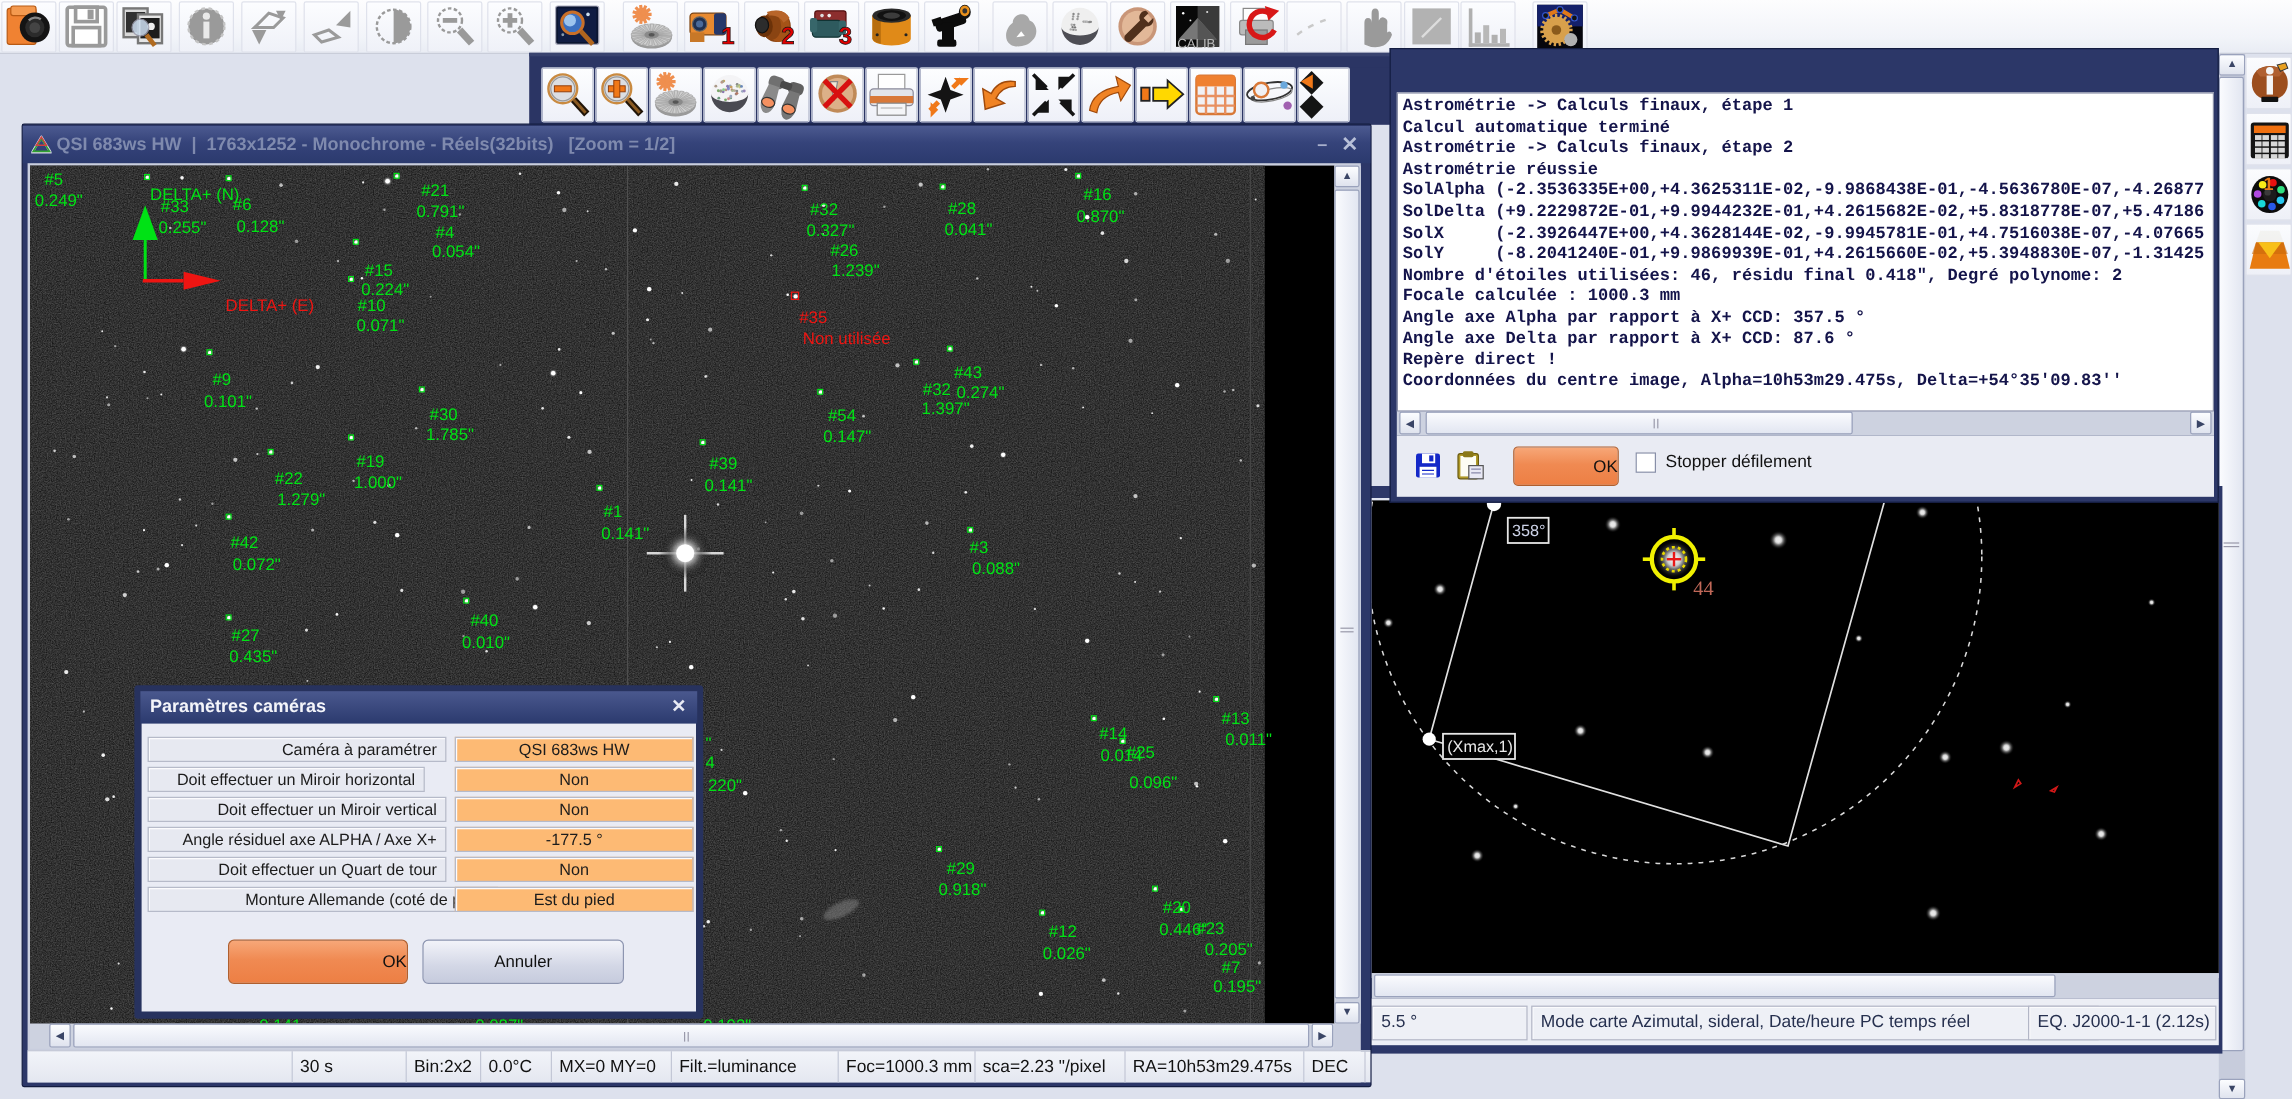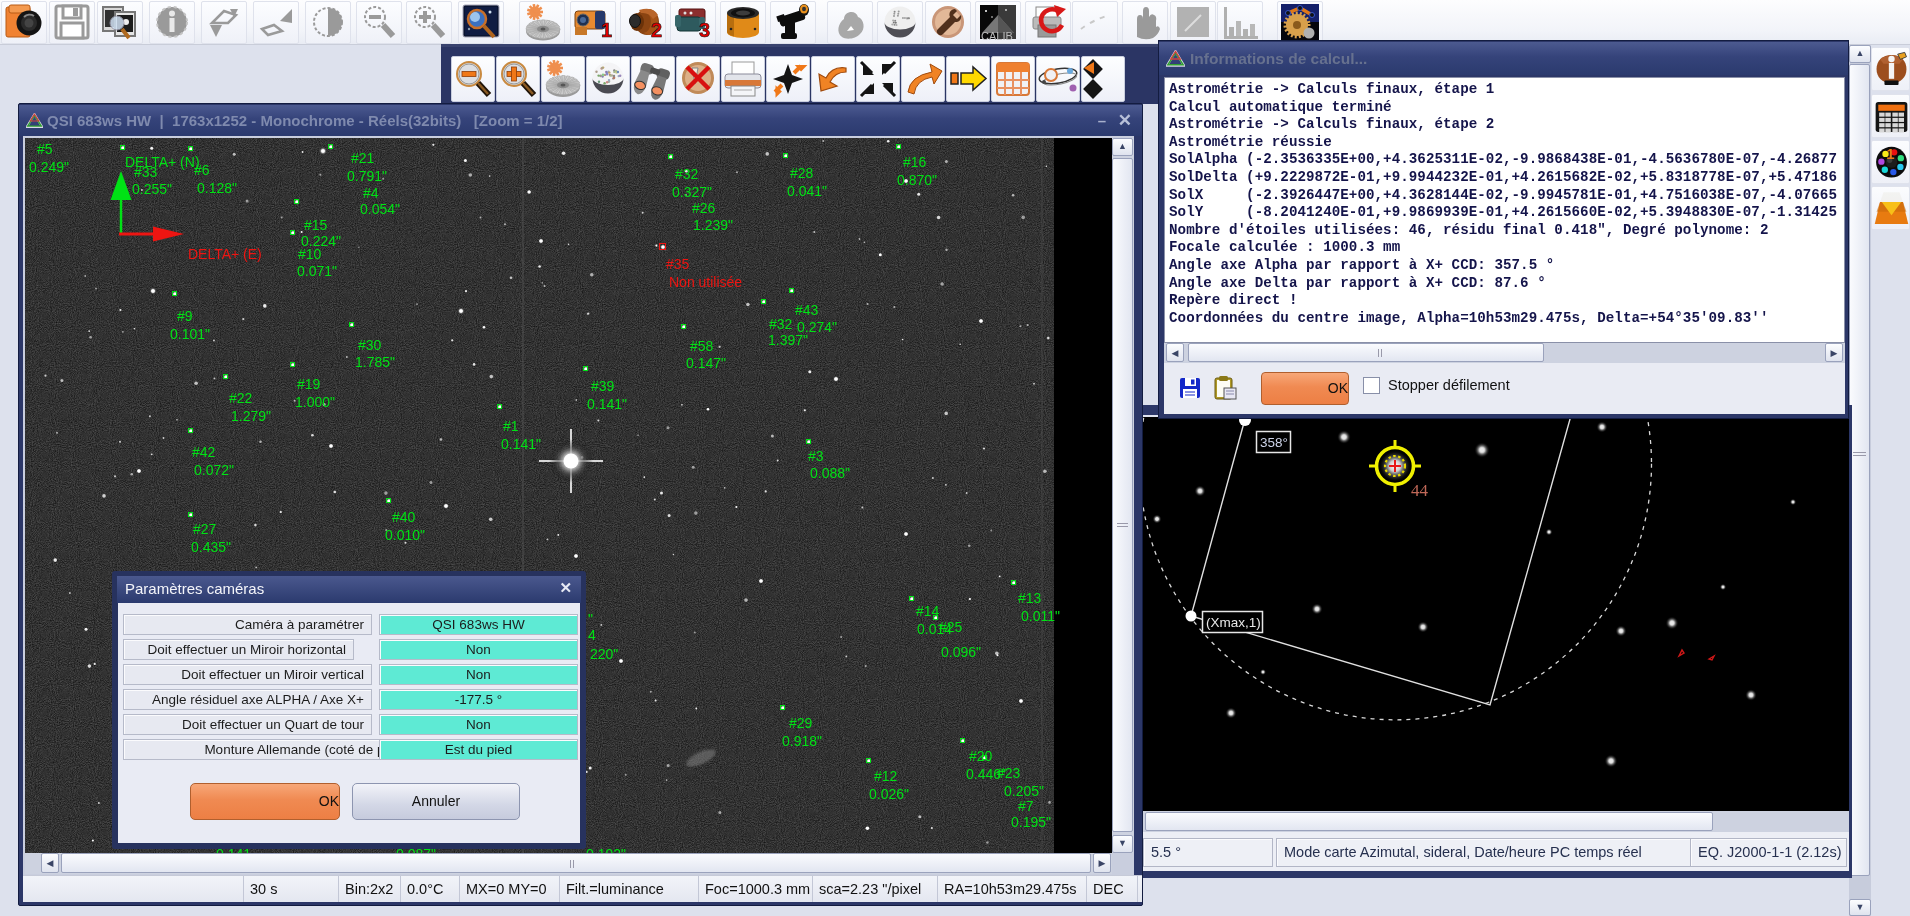--- a/index.html
+++ b/index.html
@@ -25,21 +25,21 @@
 .sbthumb{position:absolute;background:linear-gradient(90deg,#fafbfe,#e2e6f1);border:1px solid #9aa2bc;border-radius:2px}
 .sbthumbh{position:absolute;background:linear-gradient(#fafbfe,#e2e6f1);border:1px solid #9aa2bc;border-radius:2px}
 .titlebar{position:absolute;left:0;right:0;background:linear-gradient(#4c5a90,#35437a 45%,#2b3a6e);
  color:#8d97ba;font-weight:bold;overflow:hidden;white-space:nowrap}
 
 #infotext{position:absolute;font-family:"Liberation Mono",monospace;font-size:14.2px;font-weight:bold;
  color:#14144a;line-height:17.6px;white-space:pre;letter-spacing:0.05px}
 
 .cell-l{position:absolute;background:#e7e9f1;border:1px solid #b6bac9;box-shadow:inset 1px 1px 0 #fbfbfd;
  font-size:13.5px;color:#1c1c1c;text-align:right;padding-right:7px;line-height:19px}
-.cell-r{position:absolute;background:#5eead4;border:1px solid #b6bac9;box-shadow:inset 1px 1px 0 #fbfbfd;
+.cell-r{position:absolute;background:#fdba74;border:1px solid #b6bac9;box-shadow:inset 1px 1px 0 #fbfbfd;
  font-size:13.5px;color:#1c1c1c;text-align:center;line-height:19px}
 .btn-ok{position:absolute;background:linear-gradient(#f7a778,#f08a52 45%,#ed7f44);border:1px solid #b05f2e;border-radius:5px;
  font-size:14px;color:#111;text-align:right}
 .btn-gray{position:absolute;background:linear-gradient(#f2f3f9,#d3d7e6 60%,#c6cbdd);border:1px solid #8d95b0;border-radius:5px;
  font-size:14px;color:#111;text-align:center}
 
 .stat{position:absolute;background:linear-gradient(#f2f4f9,#e4e7f0);border-top:1px solid #c6cad8;font-size:14.5px;color:#111}
 .statcell{position:absolute;top:0;height:100%;border-right:1px solid #c3c7d6;padding:5px 0 0 6px;white-space:nowrap;overflow:hidden}
 .green{color:#00e215;font-size:14px;white-space:nowrap}
 .red{color:#ee1512;font-size:14px;white-space:nowrap}
@@ -1102,21 +1102,21 @@
 <div class="abs green" style="left:667px;top:62px">#26</div>
 <div class="abs green" style="left:668px;top:79px">1.239"</div>
 <div class="abs green" style="left:765px;top:27px">#28</div>
 <div class="abs green" style="left:762px;top:45px">0.041"</div>
 <div class="abs green" style="left:878px;top:16px">#16</div>
 <div class="abs green" style="left:872px;top:34px">0.870"</div>
 <div class="abs green" style="left:770px;top:164px">#43</div>
 <div class="abs green" style="left:772px;top:181px">0.274"</div>
 <div class="abs green" style="left:744px;top:178px">#32</div>
 <div class="abs green" style="left:743px;top:194px">1.397"</div>
-<div class="abs green" style="left:665px;top:200px">#58</div>
+<div class="abs green" style="left:665px;top:200px">#54</div>
 <div class="abs green" style="left:661px;top:217px">0.147"</div>
 <div class="abs green" style="left:783px;top:310px">#3</div>
 <div class="abs green" style="left:785px;top:327px">0.088"</div>
 <div class="abs green" style="left:764px;top:577px">#29</div>
 <div class="abs green" style="left:757px;top:595px">0.918"</div>
 <div class="abs green" style="left:849px;top:630px">#12</div>
 <div class="abs green" style="left:844px;top:648px">0.026"</div>
 <div class="abs green" style="left:944px;top:610px">#20</div>
 <div class="abs green" style="left:941px;top:628px">0.446"</div>
 <div class="abs green" style="left:972px;top:627px">#23</div>
@@ -1160,25 +1160,20 @@
 <div class="statcell" style="left:378px;width:59px">0.0°C</div>
 <div class="statcell" style="left:437px;width:100px">MX=0 MY=0</div>
 <div class="statcell" style="left:537px;width:139px">Filt.=luminance</div>
 <div class="statcell" style="left:676px;width:114px">Foc=1000.3 mm</div>
 <div class="statcell" style="left:790px;width:125px">sca=2.23 "/pixel</div>
 <div class="statcell" style="left:915px;width:149px">RA=10h53m29.475s</div>
 <div class="statcell" style="left:1064px;width:51px">DEC</div>
 </div>
 </div>
     <div class="abs" style="left:1158px;top:40px;width:691px;height:379px;background:#2c3768;border:1px solid #131c40">
-<div class="titlebar" style="top:1px;height:33px;font-size:15.5px;line-height:33px;padding-left:31px;color:#67718f"><svg width="19" height="18" viewBox="0 0 20 18" style="position:absolute;left:7px;top:8px">
-          <path d="M10 1 L19 16 L1 16 Z" fill="none" stroke="#d8d8e8" stroke-width="2.5"></path>
-          <path d="M10 2.5 L18 15 L2 15 Z" fill="none" stroke="#30a030" stroke-width="1.6"></path>
-          <path d="M10 1 L15 9 L5 9 Z" fill="none" stroke="#d04040" stroke-width="1.4"></path>
-        </svg>Informations de calcul...</div>
 <div class="abs" style="left:5px;top:36px;width:681px;height:266px;background:#fff;border:1px solid #8a90a8;overflow:hidden">
 <div id="infotext" style="left:4px;top:3px">Astrométrie -&gt; Calculs finaux, étape 1
 Calcul automatique terminé
 Astrométrie -&gt; Calculs finaux, étape 2
 Astrométrie réussie
 SolAlpha (-2.3536335E+00,+4.3625311E-02,-9.9868438E-01,-4.5636780E-07,-4.26877
 SolDelta (+9.2229872E-01,+9.9944232E-01,+4.2615682E-02,+5.8318778E-07,+5.47186
 SolX     (-2.3926447E+00,+4.3628144E-02,-9.9945781E-01,+4.7516038E-07,-4.07665
 SolY     (-8.2041240E-01,+9.9869939E-01,+4.2615660E-02,+5.3948830E-07,-1.31425
 Nombre d'étoiles utilisées: 46, résidu final 0.418", Degré polynome: 2
@@ -1211,21 +1206,21 @@
           <line x1="14" y1="16" x2="22" y2="16" stroke="#88a"></line>
           <line x1="14" y1="19" x2="22" y2="19" stroke="#88a"></line>
         </svg>
 <div class="btn-ok" style="left:97px;top:9px;width:88px;height:33px;line-height:31px;border-radius:4px">OK</div>
 <div class="abs" style="left:199px;top:14px;width:17px;height:17px;background:#fff;border:1px solid #888fa8"></div>
 <div class="abs" style="left:224px;top:14px;font-size:14.5px;color:#111">Stopper défilement</div>
 </div>
 </div>
 <div class="abs" style="left:112px;top:571px;width:474px;height:278px;background:#e9ebf4;border:6px solid #27325e;border-radius:3px">
 <div class="abs" style="left:-1px;top:-1px;width:464px;height:27px;background:linear-gradient(#4a588e,#2b3a6e)">
-<span style="position:absolute;left:8px;top:4px;font-size:15px;font-weight:normal;color:#f4f5fa">Paramètres caméras</span>
+<span style="position:absolute;left:8px;top:4px;font-size:15px;font-weight:bold;color:#f4f5fa">Paramètres caméras</span>
 <span style="position:absolute;right:9px;top:3px;font-size:15px;font-weight:bold;color:#e8eaf4">✕</span>
 </div>
 <div class="cell-l" style="left:5px;top:37px;width:249px;height:21px">Caméra à paramétrer</div>
 <div class="cell-r" style="left:261px;top:37px;width:199px;height:21px">QSI 683ws HW</div>
 <div class="cell-l" style="left:5px;top:62px;width:231px;height:21px">Doit effectuer un Miroir horizontal</div>
 <div class="cell-r" style="left:261px;top:62px;width:199px;height:21px">Non</div>
 <div class="cell-l" style="left:5px;top:87px;width:249px;height:21px">Doit effectuer un Miroir vertical</div>
 <div class="cell-r" style="left:261px;top:87px;width:199px;height:21px">Non</div>
 <div class="cell-l" style="left:5px;top:112px;width:249px;height:21px">Angle résiduel axe ALPHA / Axe X+</div>
 <div class="cell-r" style="left:261px;top:112px;width:199px;height:21px">-177.5 °</div>

